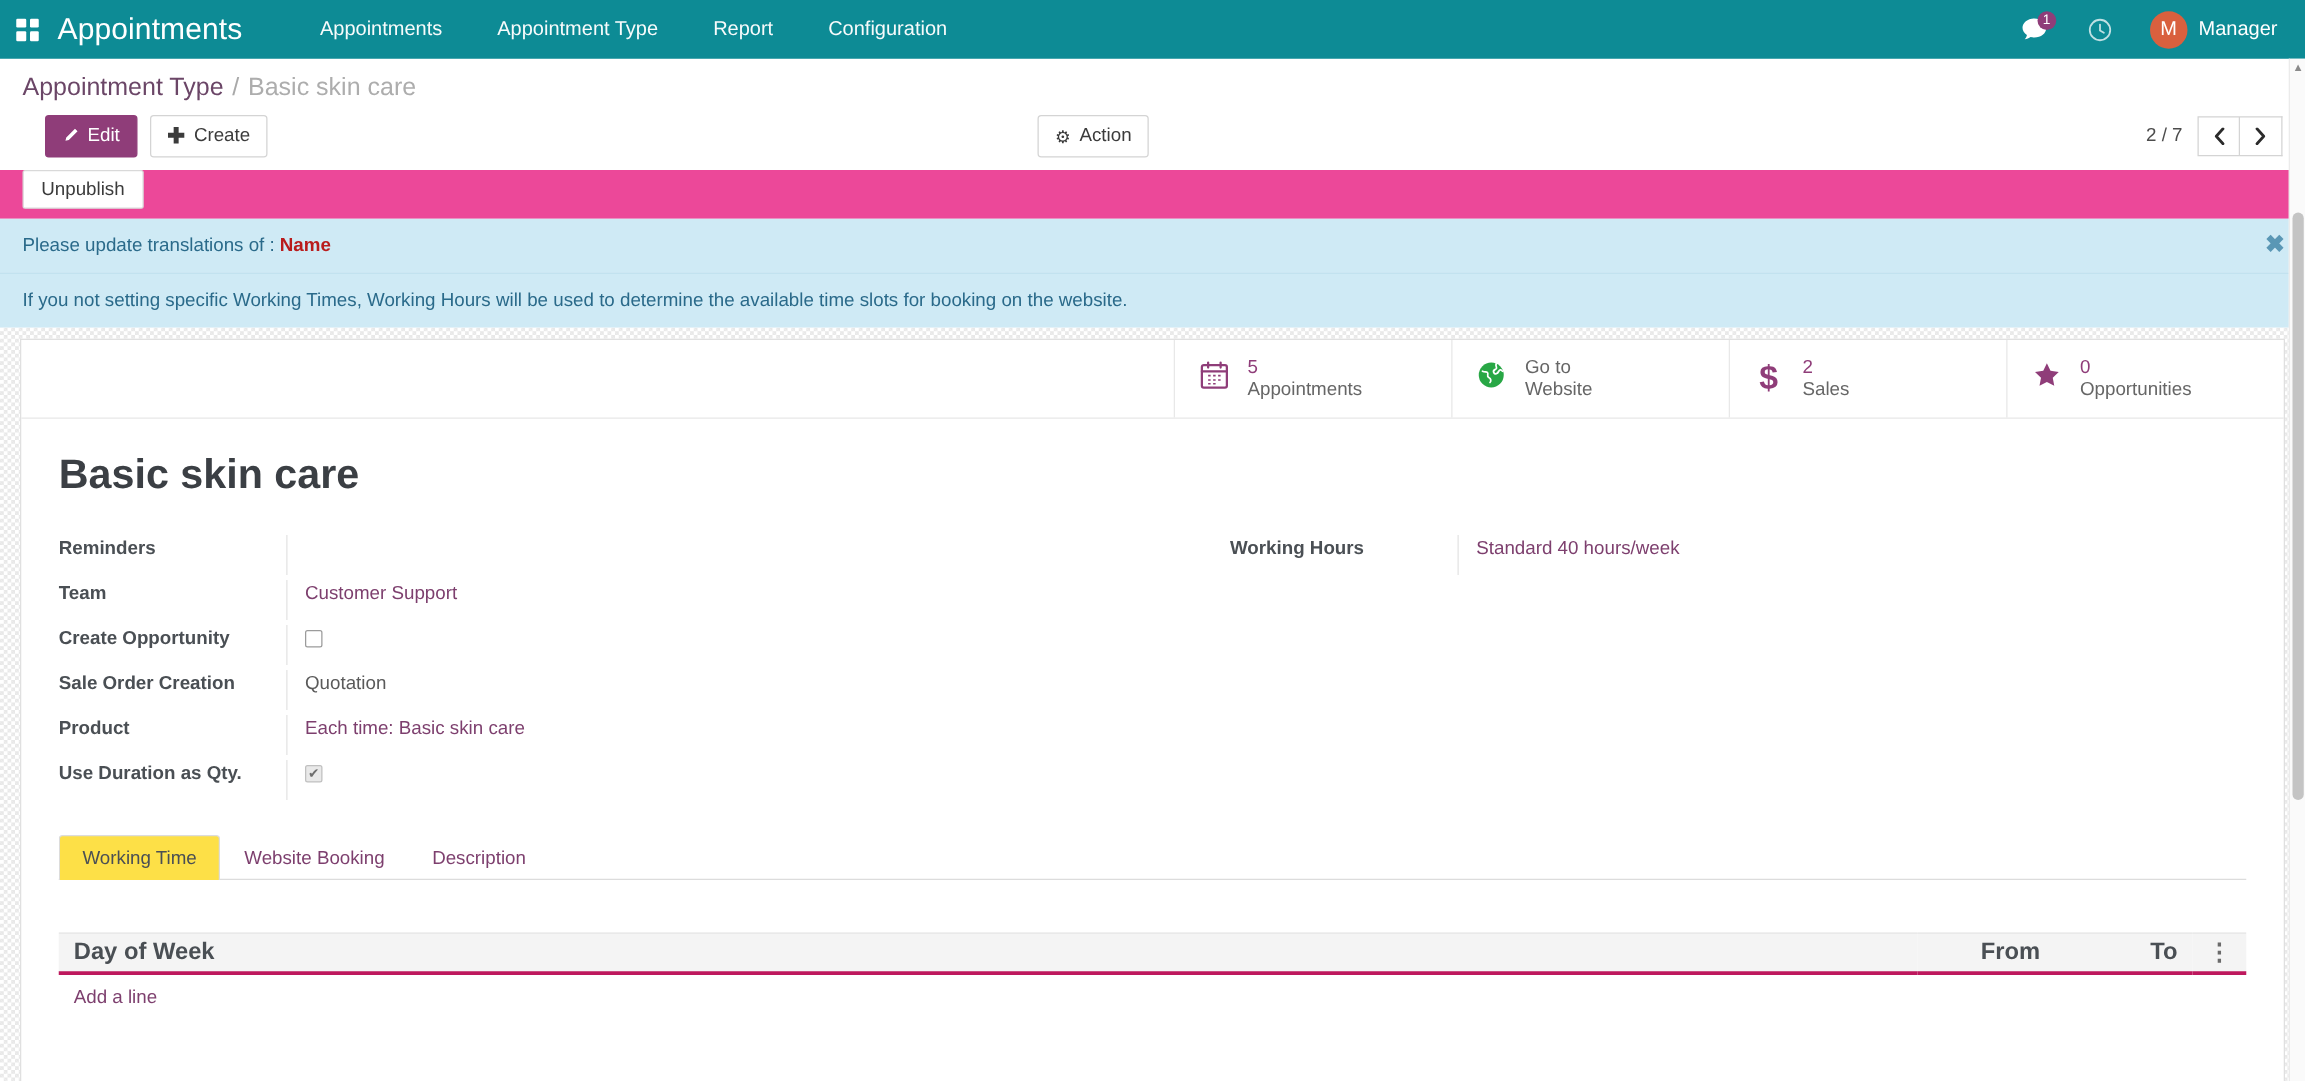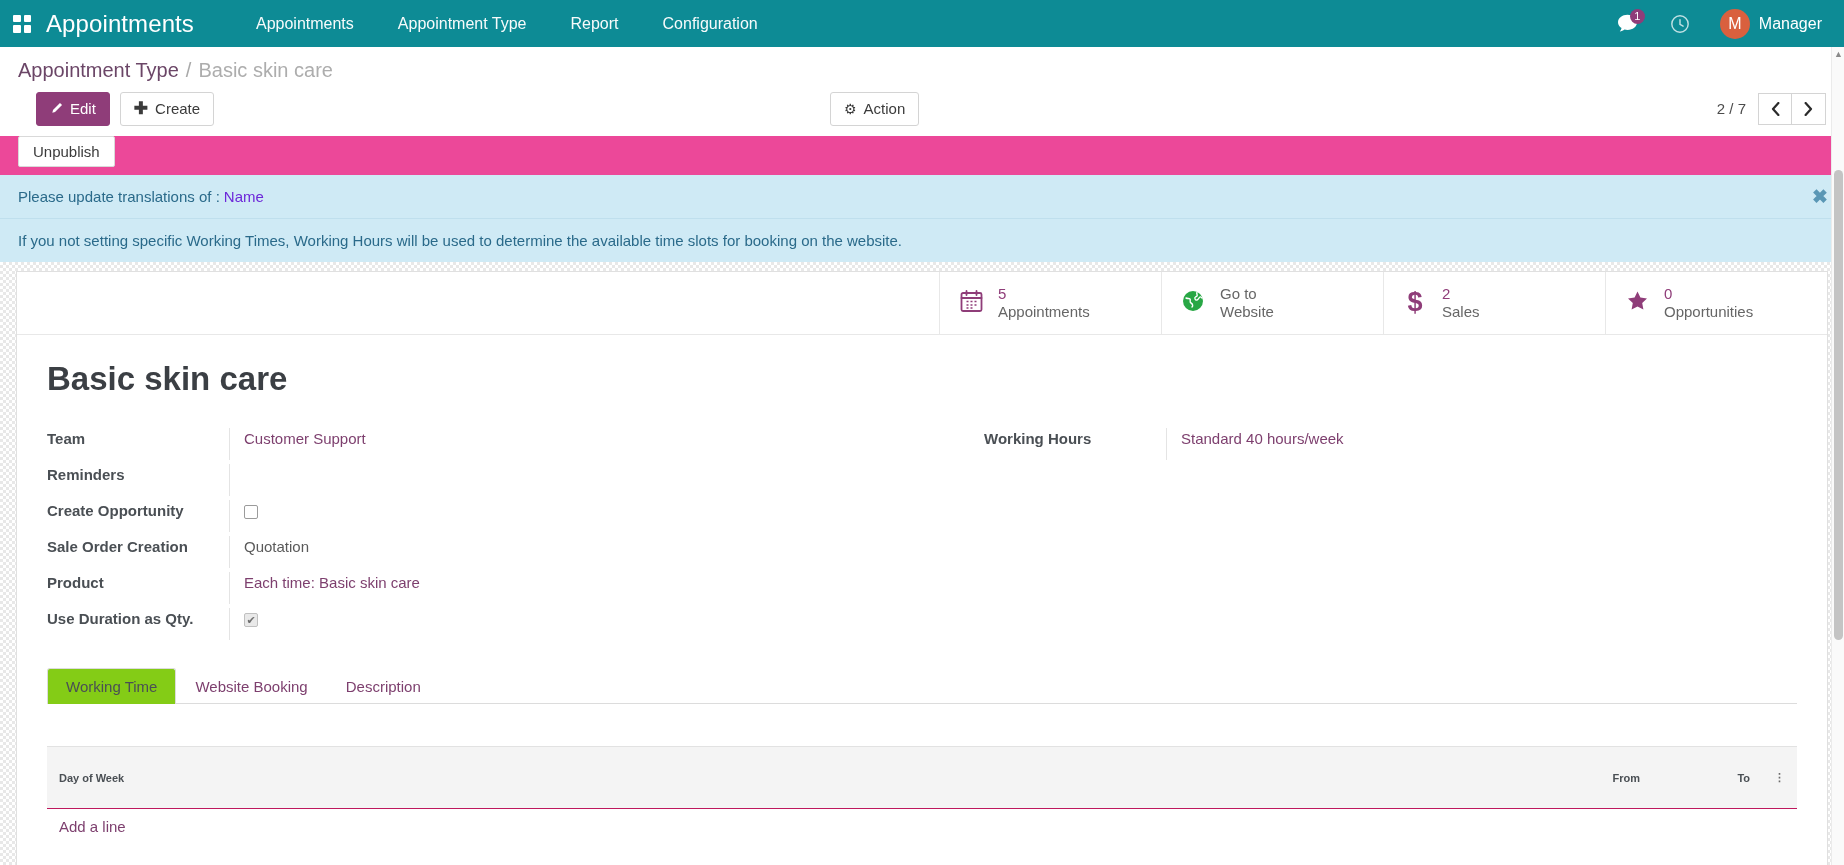--- a/index.html
+++ b/index.html
@@ -91,21 +91,21 @@
     padding:6px 14px;border-radius:2px;cursor:pointer;
     font-family:"Liberation Sans", sans-serif;
   }
 
   
   .alert{
     background:#cfeaf5;color:#2a6a8a;font-size:15px;padding:13px 18px;
     display:flex;position:relative;border:none;
   }
   .alert + .alert{border-top:1px solid #bfdfed;}
-  .alert-link{color:#6d28d9;font-weight:normal;margin-left:4px;cursor:pointer;}
+  .alert-link{color:#b91c1c;font-weight:bold;margin-left:4px;cursor:pointer;}
   .alert-close{
     position:absolute;right:16px;top:50%;transform:translateY(-50%);
     color:#5a97b5;font-size:19px;cursor:pointer;font-weight:bold;line-height:1;
   }
 
   
   .sheet-bg{
     background:#ffffff;
     background-image:
       linear-gradient(45deg,#e8e8e8 25%,transparent 25%,transparent 75%,#e8e8e8 75%),
@@ -160,30 +160,30 @@
   }
 
   
   .tabs{display:flex;border-bottom:1px solid #dcdcdc;margin-top:24px;}
   .tab{
     padding:9px 18px;font-size:15px;color:#7d3f6e;cursor:pointer;
     border:1px solid transparent;border-bottom:none;margin-bottom:-1px;
     position:relative;top:0;
   }
   .tab.active{
-    color:#4a4f54;background:#84cc16;border-color:#dcdcdc;
+    color:#4a4f54;background:#fde047;border-color:#dcdcdc;
     border-top:1px solid #dcdcdc;border-radius:3px 3px 0 0;
   }
   .tab-pane{padding:22px 0 0 0;}
 
   
   .x2m{width:100%;border-collapse:collapse;margin-top:20px;font-size:15px;}
   .x2m thead th{
-    background:#f4f4f4;border-top:1px solid #e2e2e2;border-bottom:1px solid #be185d;
-    color:#4a4f54;font-weight:bold;text-align:left;padding:24px 12px;font-size:11px;
+    background:#f4f4f4;border-top:1px solid #e2e2e2;border-bottom:3px solid #be185d;
+    color:#4a4f54;font-weight:bold;text-align:left;padding:3px 12px;font-size:19px;
   }
   .x2m th.num{text-align:right;width:110px;}
   .x2m th.opt{width:30px;text-align:center;color:#6b6b6b;}
   .x2m td.addline{padding:9px 12px;}
   .add-line{color:#7d3f6e;cursor:pointer;font-size:15px;}
 
   
   .scrollbar{
     position:absolute;right:0;top:47px;width:13px;bottom:0;background:#fafafa;
     border-left:1px solid #ebebeb;
@@ -342,27 +342,27 @@
     </div>
 
     <div class="sheet-body">
       <div class="record-title">Basic skin care</div>
 
       <div class="form-cols">
 
         <div class="form-col">
 
           <div class="field-row">
+            <div class="field-label">Reminders</div>
+            <div class="field-val"></div>
+          </div>
+
+          <div class="field-row">
             <div class="field-label">Team</div>
             <div class="field-val link">Customer Support</div>
-          </div>
-
-          <div class="field-row">
-            <div class="field-label">Reminders</div>
-            <div class="field-val"></div>
           </div>
 
           <div class="field-row">
             <div class="field-label">Create Opportunity</div>
             <div class="field-val">
               <span class="cb"></span>
             </div>
           </div>
 
           <div class="field-row">

